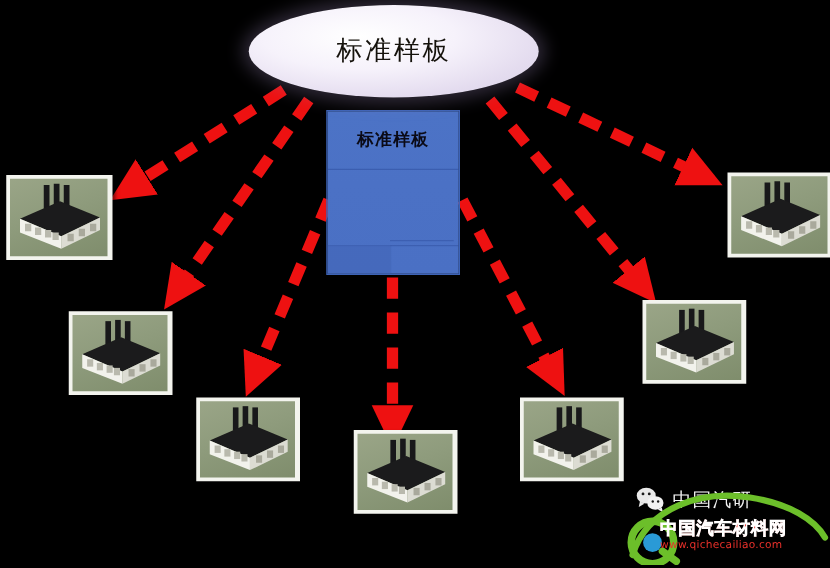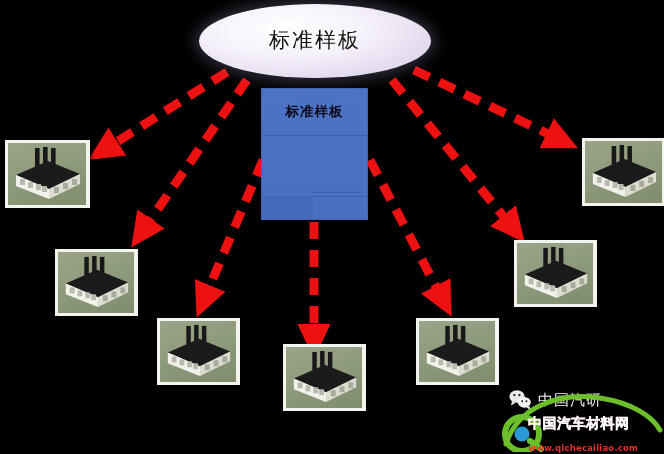--- a/index.html
+++ b/index.html
@@ -90,21 +90,21 @@
     display:flex;
   }
   .wm-logo .brand{
     display:flex;flex-direction:column;line-height:1;
   }
   .wm-logo .brand .cn{
     color:#e8302a;font-size:14px;font-weight:700;letter-spacing:0.5px;
     -webkit-text-stroke:0.5px #ffffff;
   }
   .wm-logo .brand .url{
-    color:#e8302a;font-size:8.5px;font-weight:700;margin-top:14px;letter-spacing:0.2px;
+    color:#e8302a;font-size:8.5px;font-weight:400;margin-top:2px;letter-spacing:0.2px;
   }
 </style>
 </head>
 <body>
 
 <div id="stage">
 
   <svg class="arrowlayer" viewBox="0 0 664 454" xmlns="http://www.w3.org/2000/svg">
     <defs>
       <marker id="ah" viewBox="0 0 10 10" refX="4.2" refY="5" markerWidth="4.2" markerHeight="4.2" orient="auto-start-reverse">

